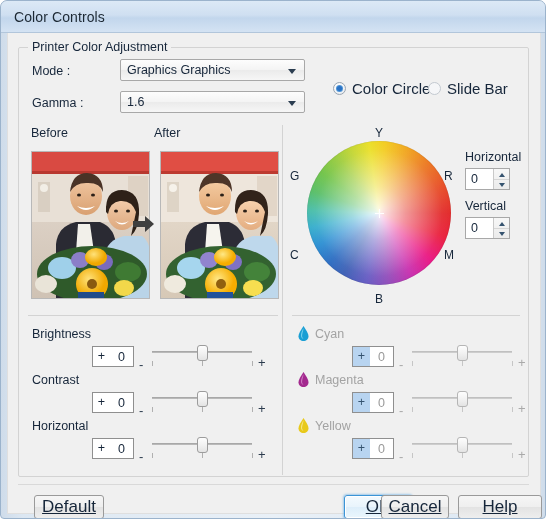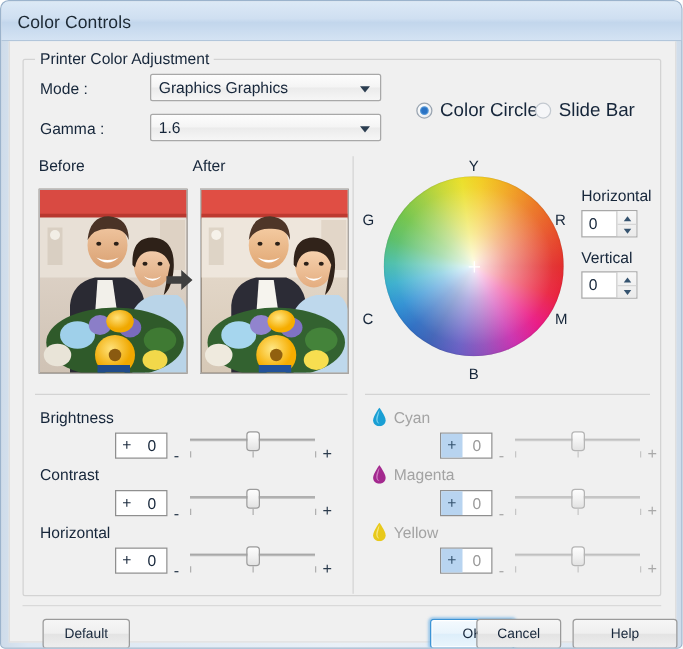--- a/index.html
+++ b/index.html
@@ -220,23 +220,23 @@
   .minus.dim, .plus.dim { color: #a9a9a9; }
 
   
   .drop { position: absolute; width: 11px; height: 15px; }
 
   
   .btn {
     position: absolute; height: 24px;
     background: linear-gradient(to bottom,#f6f6f6 0%, #efefef 48%, #e3e3e3 52%, #eeeeee 100%);
     border: 1px solid #9a9a9a; border-radius: 3px;
-    font-size: 11px; color: #16263a;
+    font-size: 17px; color: #16263a;
     display: flex; align-items: center; justify-content: center;
-    cursor: pointer; white-space: nowrap;
+    cursor: pointer; white-space: nowrap; text-decoration: underline;
   }
   .btn.default-focus {
     border: 1px solid #3c94d6;
     box-shadow: 0 0 2px 1px rgba(92,170,228,0.55), inset 0 0 0 1px #ffffff;
     background: linear-gradient(to bottom,#f4fafe 0%, #e9f4fc 48%, #ddeefa 52%, #eaf6fd 100%);
     margin-left: 40px;
   }
   .footer-sep { position: absolute; height: 1px; background: #d9d9d9; }
 </style>
 </head>

